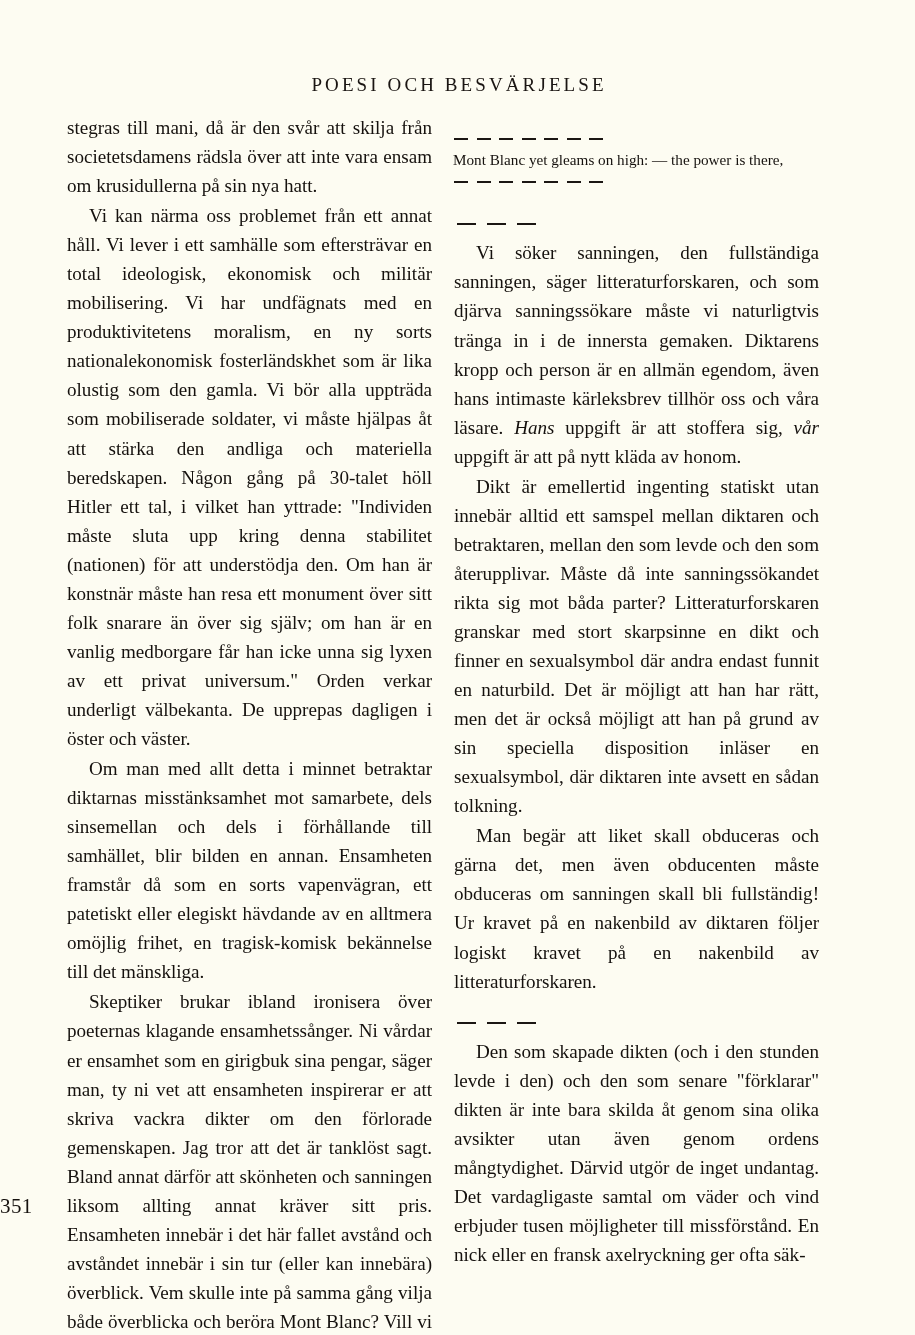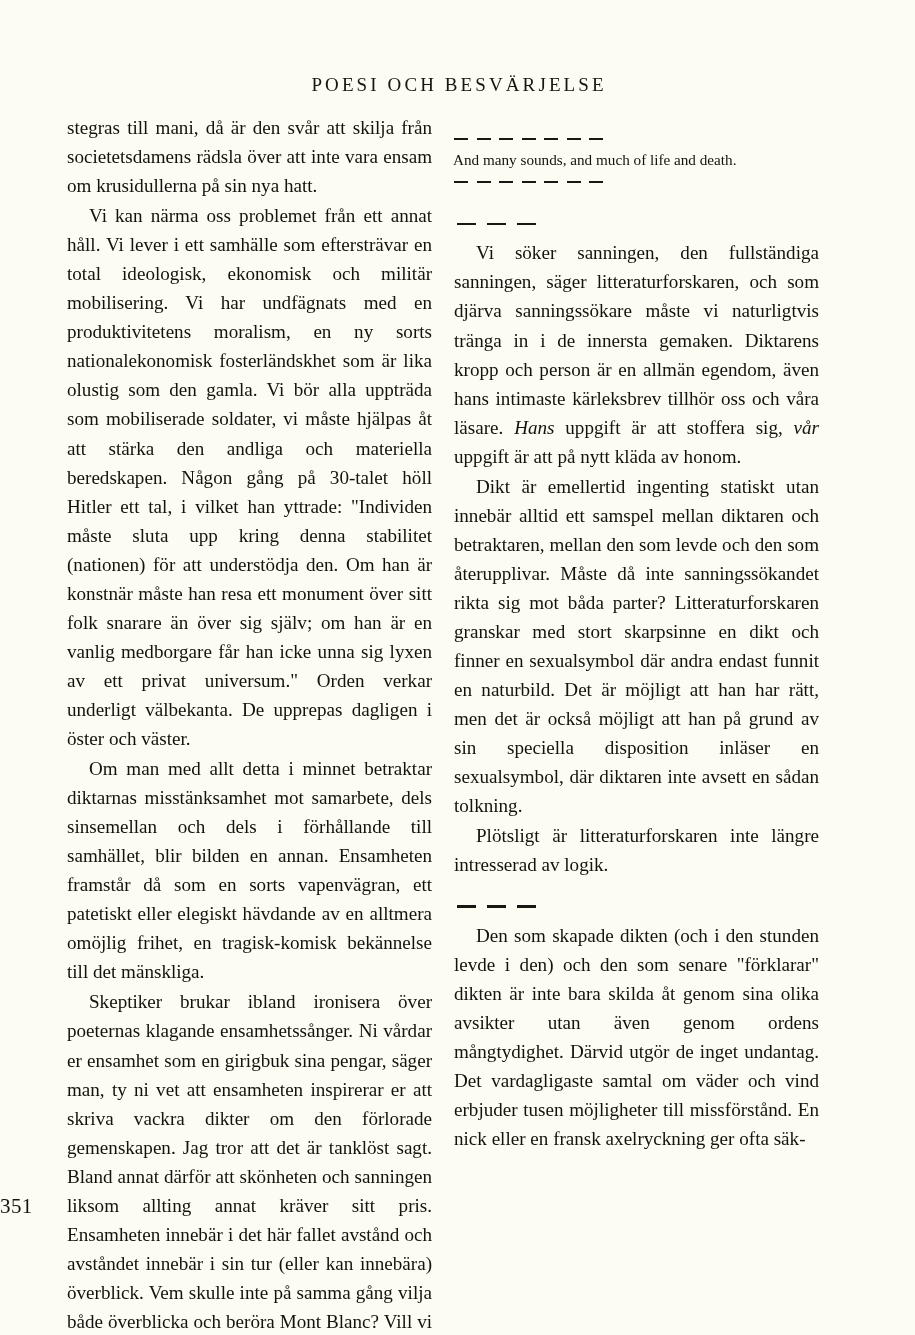--- a/index.html
+++ b/index.html
@@ -153,41 +153,41 @@
       <div class="quote-block">
         <div class="rule rule-7">
           <span class="dash"></span>
             <span class="dash"></span>
             <span class="dash"></span>
           <span class="dash"></span>
             <span class="dash"></span>
             <span class="dash"></span>
           <span class="dash"></span>
         </div>
-        <p class="verse">And many sounds, and much of life and death.</p>
+        <p class="verse">Mont Blanc yet gleams on high: — the power is there,</p>
         <div class="rule rule-7b">
           <span class="dash"></span>
             <span class="dash"></span>
             <span class="dash"></span>
           <span class="dash"></span>
             <span class="dash"></span>
             <span class="dash"></span>
           <span class="dash"></span>
         </div>
       </div>
 
       <div class="rule rule-3">
         <span class="dash"></span>
           <span class="dash"></span>
           <span class="dash"></span>
       </div>
 
       <p class="para indent">Vi söker sanningen, den fullständiga sanningen, säger litteraturforskaren, och som djärva sanningssökare måste vi naturligtvis tränga in i de innersta gemaken. Diktarens kropp och person är en allmän egendom, även hans intimaste kärleksbrev tillhör oss och våra läsare. <i>Hans</i> uppgift är att stoffera sig, <i>vår</i> uppgift är att på nytt kläda av honom.</p>
       <p class="para indent">Dikt är emellertid ingenting statiskt utan innebär alltid ett samspel mellan diktaren och betraktaren, mellan den som levde och den som återupplivar. Måste då inte sanningssökandet rikta sig mot båda parter? Litteraturforskaren granskar med stort skarpsinne en dikt och finner en sexualsymbol där andra endast funnit en naturbild. Det är möjligt att han har rätt, men det är också möjligt att han på grund av sin speciella disposition inläser en sexualsymbol, där diktaren inte avsett en sådan tolkning.</p>
-      <p class="para indent">Plötsligt är litteraturforskaren inte längre intresserad av logik.</p>
+      <p class="para indent">Man begär att liket skall obduceras och gärna det, men även obducenten måste obduceras om sanningen skall bli fullständig! Ur kravet på en nakenbild av diktaren följer logiskt kravet på en nakenbild av litteraturforskaren.</p>
 
       <div class="rule rule-3b">
         <span class="dash"></span>
           <span class="dash"></span>
           <span class="dash"></span>
       </div>
 
       <p class="para indent">Den som skapade dikten (och i den stunden levde i den) och den som senare "förklarar" dikten är inte bara skilda åt genom sina olika avsikter utan även genom ordens mångtydighet. Därvid utgör de inget undantag. Det vardagligaste samtal om väder och vind erbjuder tusen möjligheter till missförstånd. En nick eller en fransk axelryckning ger ofta säk-</p>
 
     </div>

